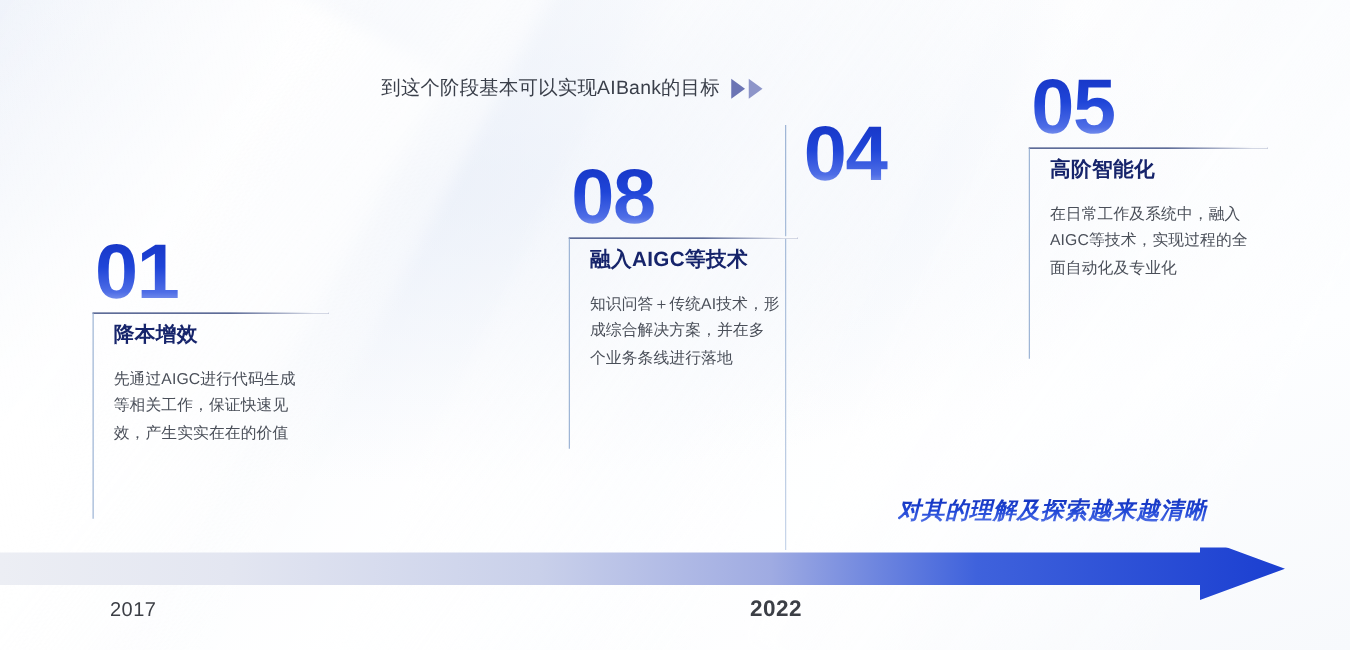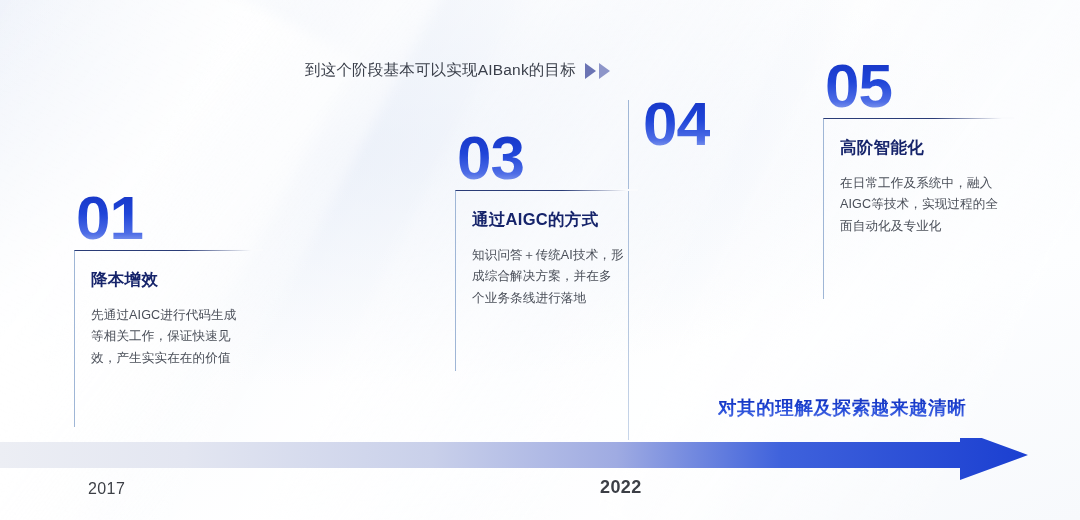--- a/index.html
+++ b/index.html
@@ -77,21 +77,21 @@
     background: linear-gradient(180deg, #1634c4 0%, #1f45d8 42%, #4e6de6 78%, #9fb2f2 100%);
     -webkit-background-clip: text;
     background-clip: text;
     color: transparent;
     -webkit-text-fill-color: transparent;
     margin-left: 2px;
   }
   .step .card {
     position: relative;
     margin-top: 4px;
-    padding: 18px 14px 10px 16px;
+    padding: 6px 14px 10px 16px;
     border-top: 1.4px solid #2a3c77;
     border-left: 1.4px solid #9fb6d6;
   }
   .step .card::after {
     
     content: "";
     position: absolute;
     right: 0; top: -1.4px;
     width: 42%; height: 1.4px;
     background: linear-gradient(90deg, rgba(250,251,253,0) 0%, #fafbfd 85%);
@@ -138,20 +138,21 @@
     top: 395px;
     font-size: 18.5px;
     font-weight: 700;
     letter-spacing: .6px;
     background: linear-gradient(180deg, #0f2bb4 0%, #2047d6 55%, #5b79e8 100%);
     -webkit-background-clip: text;
     background-clip: text;
     color: transparent;
     -webkit-text-fill-color: transparent;
     white-space: nowrap;
+    font-style: italic;
   }
 
   
   #timeline { position: absolute; left: 0; top: 438px; width: 1080px; height: 52px; }
   #timeline svg { display: block; }
 
   .year {
     position: absolute;
     font-size: 16px;
     color: #3c3f46;
@@ -194,23 +195,23 @@
   <div class="step" id="step-1">
     <div class="num">01</div>
     <div class="card">
       <div class="title">降本增效</div>
       <div class="desc">先通过AIGC进行代码生成等相关工作，保证快速见效，产生实实在在的价值</div>
     </div>
   </div>
 
 
   <div class="step" id="step-3">
-    <div class="num">03</div>
+    <div class="num">08</div>
     <div class="card">
-      <div class="title">通过AIGC的方式</div>
+      <div class="title">融入AIGC等技术</div>
       <div class="desc">知识问答＋传统AI技术，形成综合解决方案，并在多个业务条线进行落地</div>
     </div>
   </div>
 
   <div class="step" id="step-4">
     <div class="num">04</div>
   </div>
 
   <div class="step" id="step-5">
     <div class="num">05</div>

